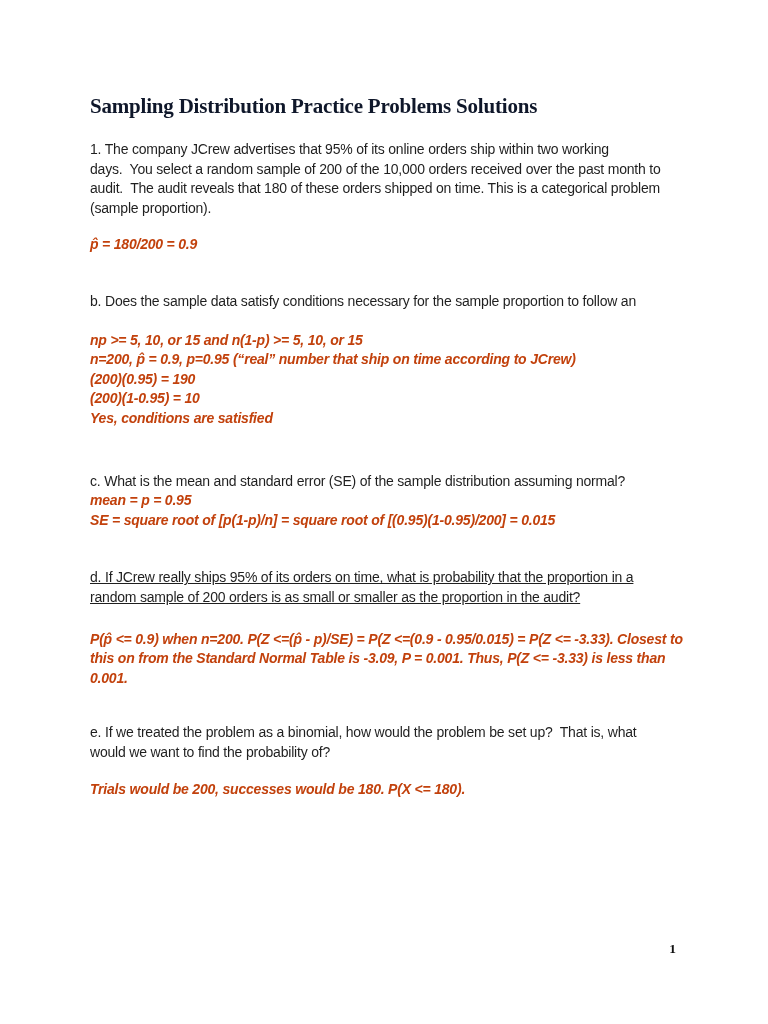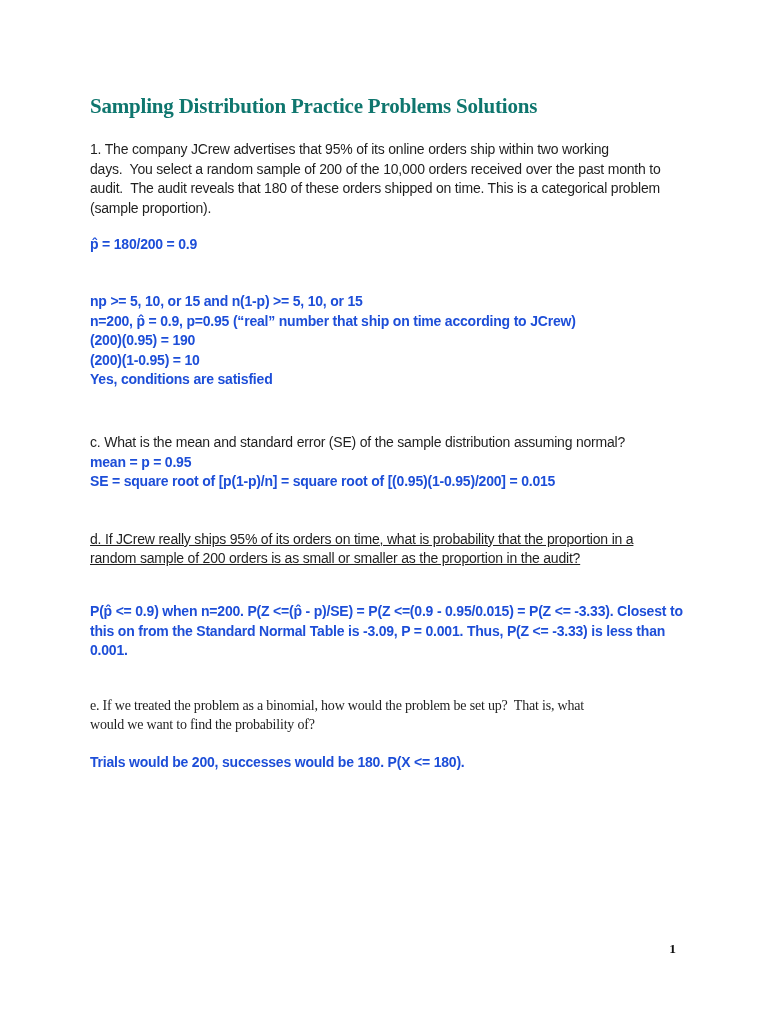--- a/index.html
+++ b/index.html
@@ -17,43 +17,44 @@
     left: 90px;
     top: 0;
     width: 600px;
   }
   .doc-title {
     margin-top: 93px;
     font-family: "Liberation Serif", serif;
     font-weight: bold;
     font-size: 21px;
     line-height: 26px;
-    color: #0f766e;
+    color: #0f172a;
     letter-spacing: -0.2px;
   }
   .line {
     white-space: pre;
     font-size: 14px;
     line-height: 19.6px;
     letter-spacing: -0.2px;
   }
   .ans .line {
     font-weight: bold;
-    color: #1d4ed8;
+    color: #c2410c;
+    font-style: italic;
   }
   .intro       { margin-top: 21px; }
   .q-a         { margin-top: 16px; }
   .ans-a       { margin-top: 17px; }
   .q-b         { margin-top: 37px; }
   .ans-b       { margin-top: 19px; }
   .q-c         { margin-top: 43px; }
   .ans-c       { }
   .q-d         { margin-top: 38px; text-decoration: underline; }
-  .ans-d       { margin-top: 33px; }
-  .q-e         { margin-top: 35px; font-family: Liberation Serif, serif; }
+  .ans-d       { margin-top: 22px; }
+  .q-e         { margin-top: 35px; }
   .ans-e       { margin-top: 18px; }
   .page-number {
     position: absolute;
     top: 941px;
     right: 92px;
     font-family: "Liberation Serif", serif;
     font-weight: bold;
     font-size: 13.5px;
     color: #111111;
   }
@@ -71,20 +72,21 @@
       <div class="line">days.  You select a random sample of 200 of the 10,000 orders received over the past month to</div>
       <div class="line">audit.  The audit reveals that 180 of these orders shipped on time. This is a categorical problem</div>
       <div class="line">(sample proportion).</div>
     </div>
 
     <div class="ans ans-a">
       <div class="line">p̂ = 180/200 = 0.9</div>
     </div>
 
     <div class="q-b">
+      <div class="line">b. Does the sample data satisfy conditions necessary for the sample proportion to follow an</div>
     </div>
     <div class="ans ans-b">
       <div class="line">np &gt;= 5, 10, or 15 and n(1-p) &gt;= 5, 10, or 15</div>
       <div class="line">n=200, p̂ = 0.9, p=0.95 (“real” number that ship on time according to JCrew)</div>
       <div class="line">(200)(0.95) = 190</div>
       <div class="line">(200)(1-0.95) = 10</div>
       <div class="line">Yes, conditions are satisfied</div>
     </div>
 
     <div class="q-c">

